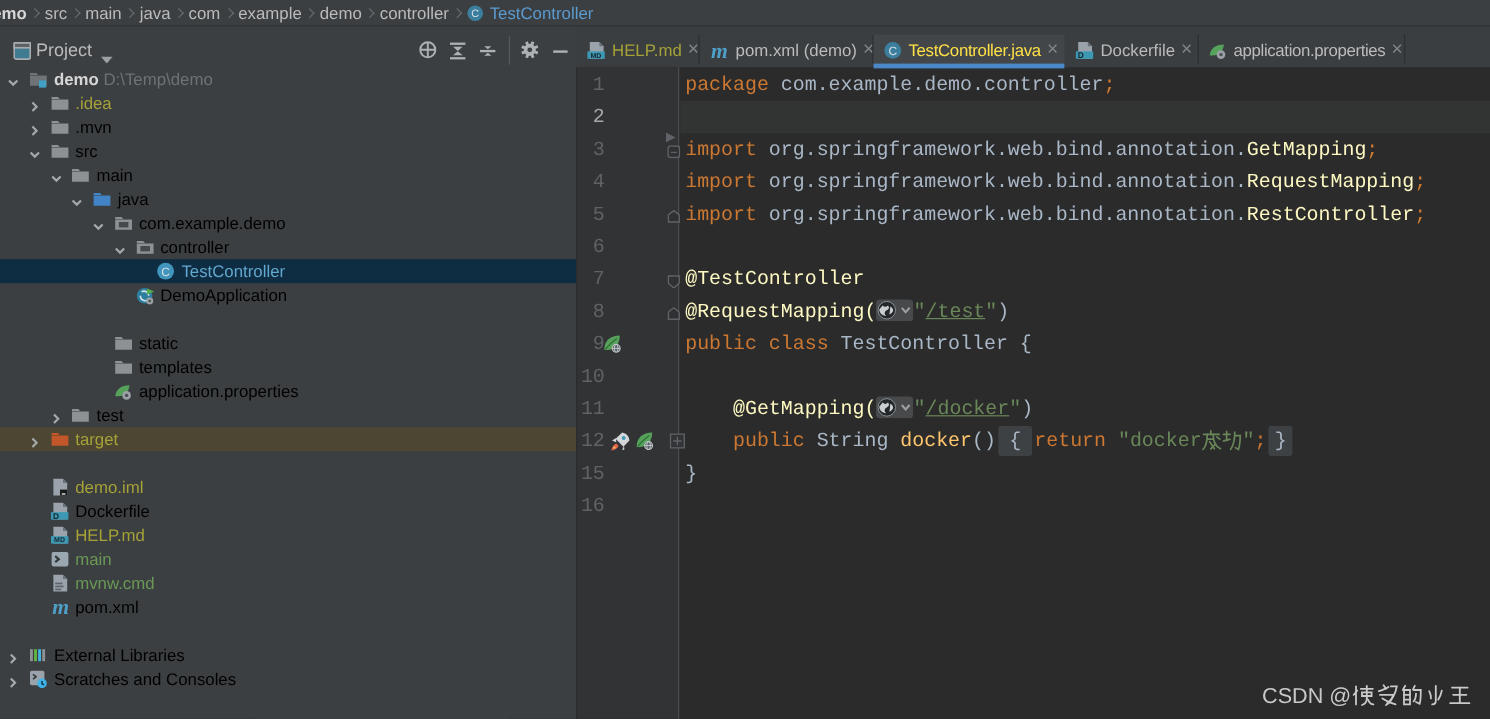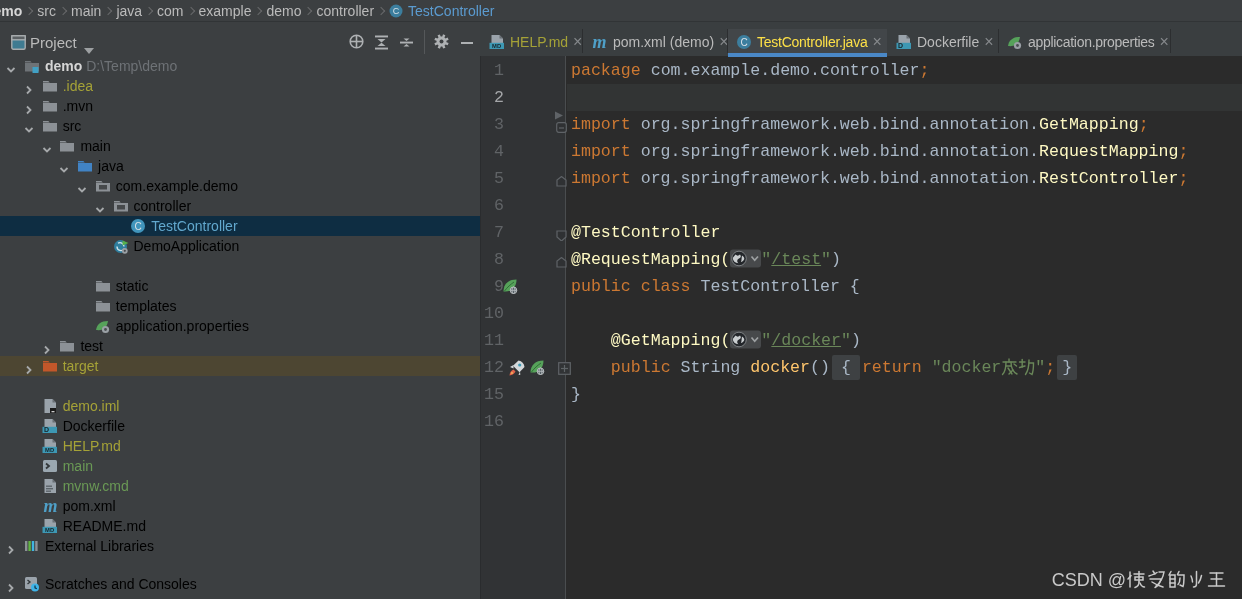--- a/index.html
+++ b/index.html
@@ -248,42 +248,33 @@
             <rect x="4" y="12.5" width="5" height="1.4" fill="#5c646a"></rect>
           </svg></span>
         <span class="abs rtxt grn" style="left:62.7px">mvnw.cmd</span>
       </div>
 <div class="abs" style="left:0;top:474px;width:480px;height:20px">
         <span class="abs" style="left:41.7px;top:2px"><svg width="17" height="16" viewBox="0 0 17 16">
             <text x="8.5" y="14" font-size="18" font-style="italic" font-weight="bold" fill="#4FA0C8" text-anchor="middle" font-family="Liberation Serif">m</text>
           </svg></span>
         <span class="abs rtxt " style="left:62.7px">pom.xml</span>
       </div>
-<div class="abs" style="left:0;top:494px;width:480px;height:20px">
-        <span class="abs" style="left:41.7px;top:2px"><svg width="16" height="16" viewBox="0 0 16 16">
-            <path d="M2.5 1h8l3.5 3.5V15H2.5z" fill="#9AA3AB"></path>
-            <path d="M10.5 1l3.5 3.5h-3.5z" fill="#686f75"></path>
-            <rect x="0.5" y="8.8" width="14.5" height="6.2" fill="#3D98B4"></rect>
-            <text x="7.6" y="14" font-size="5.8" font-weight="bold" fill="#17262c" text-anchor="middle" font-family="Liberation Sans">MD</text>
-          </svg></span>
-        <span class="abs rtxt " style="left:62.7px">README.md</span>
-      </div>
 <div class="abs" style="left:0;top:514px;width:480px;height:20px">
         <span class="abs" style="left:6.3px;top:5px"><svg width="10" height="10" viewBox="0 0 10 10">
             <polyline points="3,1.5 6.5,5 3,8.5" stroke="#A6A9AB" stroke-width="1.8" fill="none"></polyline>
           </svg></span>
         <span class="abs" style="left:24px;top:2px"><svg width="16" height="16" viewBox="0 0 16 16">
             <rect x="1" y="3" width="2.4" height="10" fill="#8C9196"></rect>
             <rect x="4.4" y="3" width="2.4" height="10" fill="#62B543"></rect>
             <rect x="7.8" y="3" width="2.4" height="10" fill="#40B6E0"></rect>
             <rect x="11.2" y="3" width="2.4" height="10" fill="#8C9196"></rect>
           </svg></span>
         <span class="abs rtxt " style="left:45px">External Libraries</span>
       </div>
-<div class="abs" style="left:0;top:552px;width:480px;height:20px">
+<div class="abs" style="left:0;top:534px;width:480px;height:20px">
         <span class="abs" style="left:6.3px;top:5px"><svg width="10" height="10" viewBox="0 0 10 10">
             <polyline points="3,1.5 6.5,5 3,8.5" stroke="#A6A9AB" stroke-width="1.8" fill="none"></polyline>
           </svg></span>
         <span class="abs" style="left:24px;top:2px"><svg width="16" height="16" viewBox="0 0 16 16">
             <rect x="1" y="1" width="12" height="12" rx="1.5" fill="#9AA3AB"></rect>
             <path d="M3.5 4l2.5 2-2.5 2" stroke="#33383b" stroke-width="1.4" fill="none"></path>
             <circle cx="11" cy="11.5" r="4" fill="#3FB3E8"></circle>
             <path d="M11 9.5v2.3l1.8 1" stroke="#0f3345" stroke-width="1.2" fill="none"></path>
           </svg></span>
         <span class="abs rtxt " style="left:45px">Scratches and Consoles</span>

